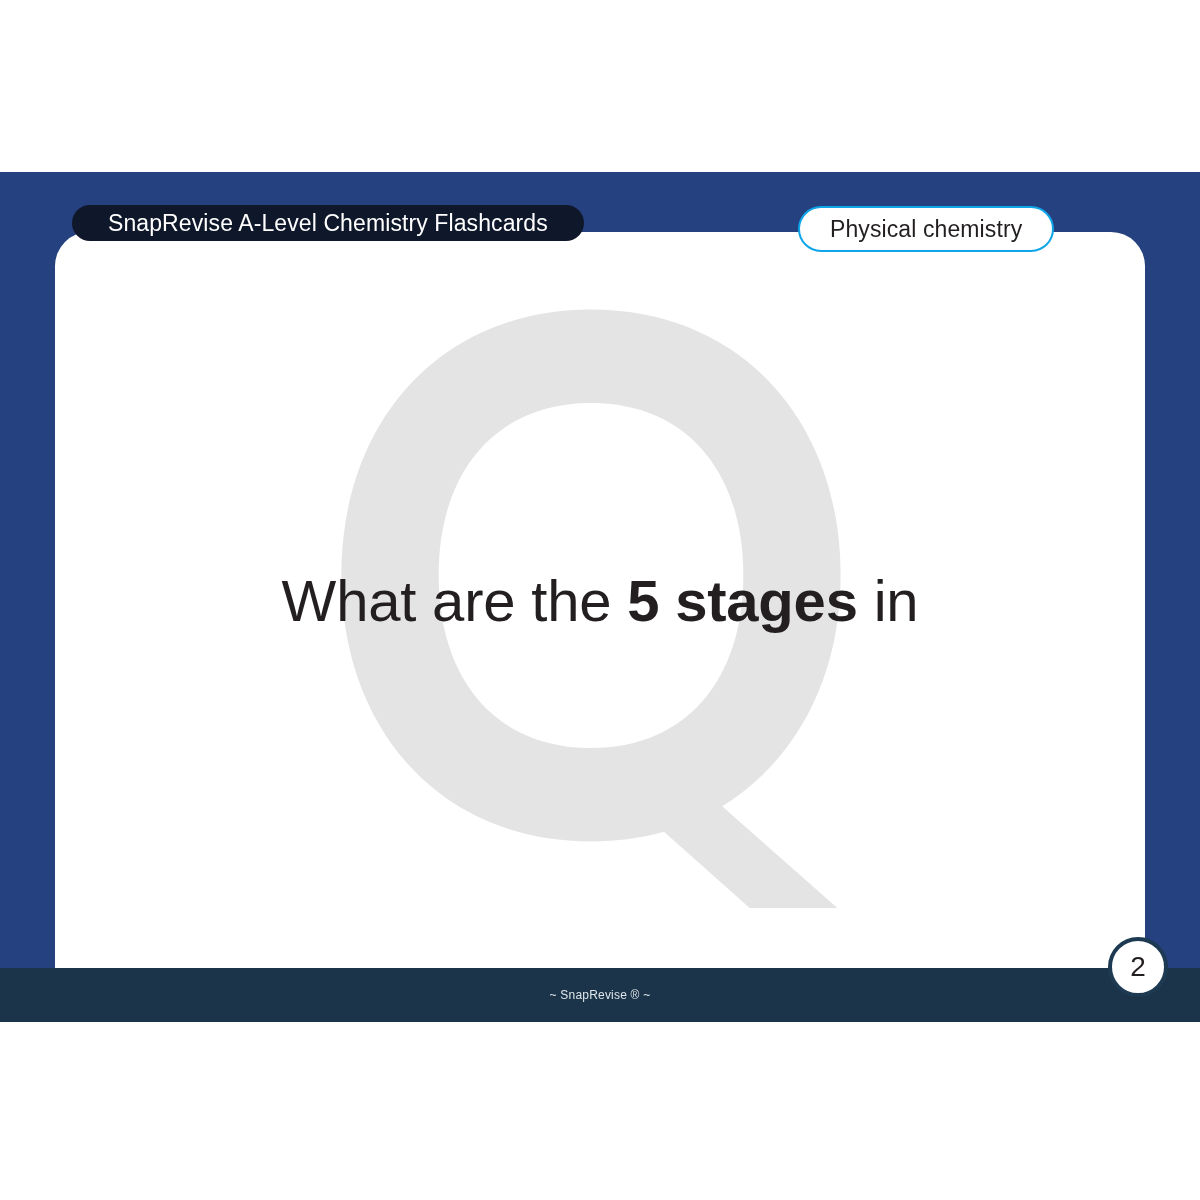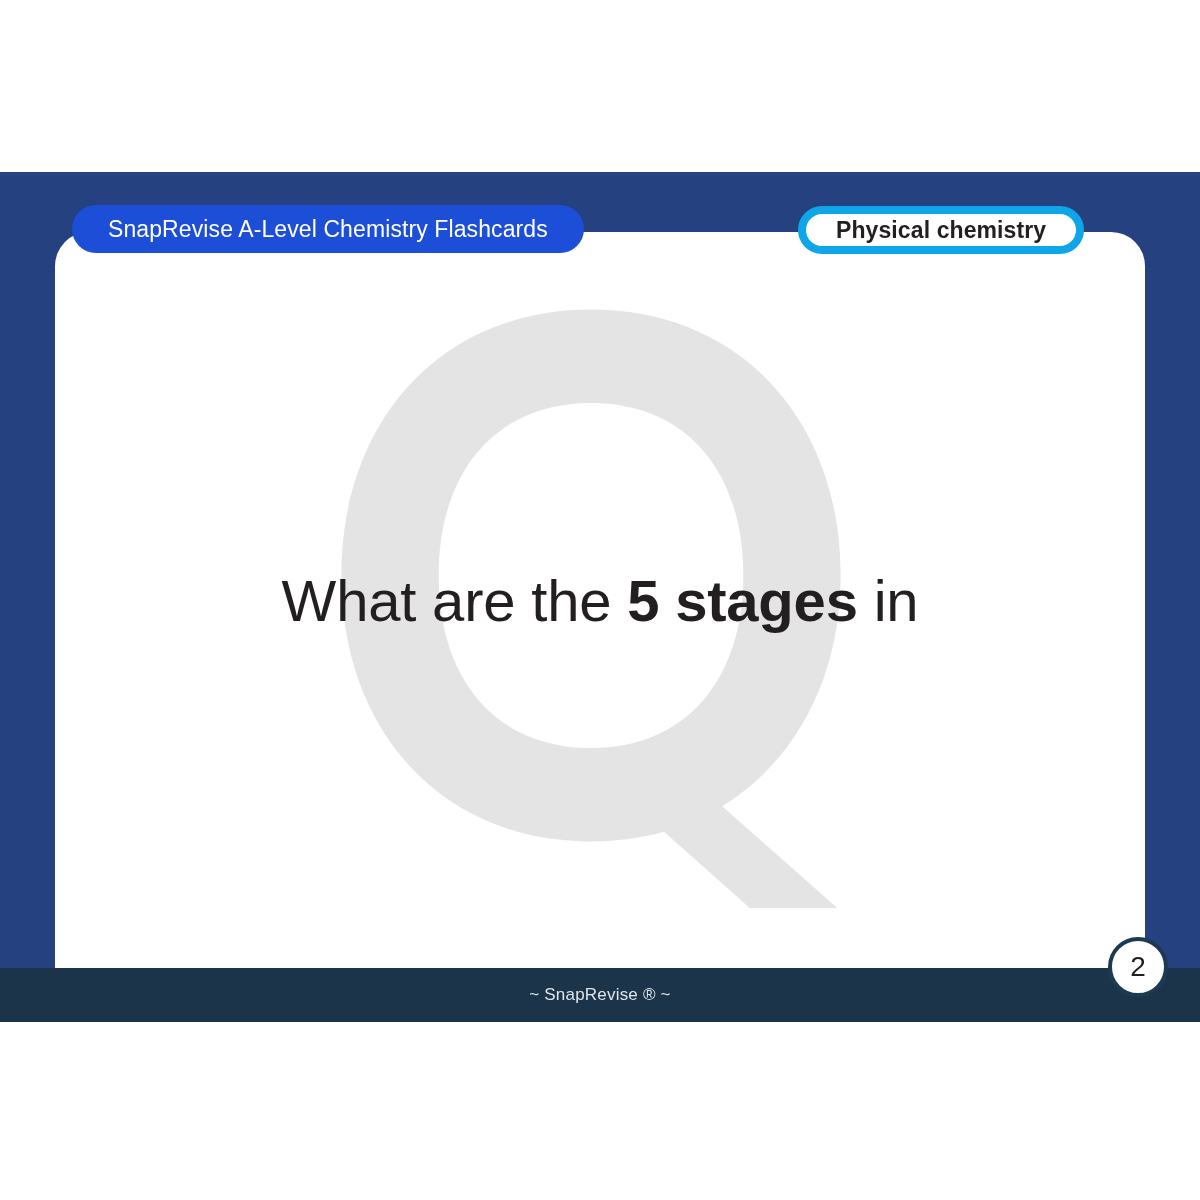--- a/index.html
+++ b/index.html
@@ -86,67 +86,67 @@
   }
   .question-line b {
     font-weight: 700;
   }
 
   
   .title-pill {
     position: absolute;
     left: 72px;
     top: 205px;
-    height: 48px;
+    height: 36px;
     padding: 0 36px;
     display: flex;
     align-items: center;
-    background: #1d4ed8;
+    background: #0f172a;
     border-radius: 26px;
     color: #ffffff;
     font-size: 23px;
     letter-spacing: 0.1px;
     white-space: nowrap;
   }
 
   
   .topic-badge {
     position: absolute;
     left: 798px;
     top: 206px;
     height: 46px;
     padding: 16px 30px;
     display: flex;
     align-items: center;
     background: #ffffff;
-    border: 8px solid #0ea5e9;
+    border: 2px solid #0ea5e9;
     border-radius: 28px;
     color: #231f20;
     font-size: 23px;
-    font-weight: 700;
+    font-weight: 400;
     letter-spacing: 0.1px;
     white-space: nowrap;
     box-sizing: border-box;
   }
 
   
   .footer-bar {
     position: absolute;
     left: 0;
     top: 968px;
     width: 1200px;
     height: 54px;
     background: #1b3449;
     display: flex;
     align-items: center;
     justify-content: center;
   }
   .footer-text {
     color: #dfe5ea;
-    font-size: 17px;
+    font-size: 12px;
     letter-spacing: 0.2px;
   }
 
   
   .page-number {
     position: absolute;
     left: 1108px;
     top: 937px;
     width: 60px;
     height: 60px;

